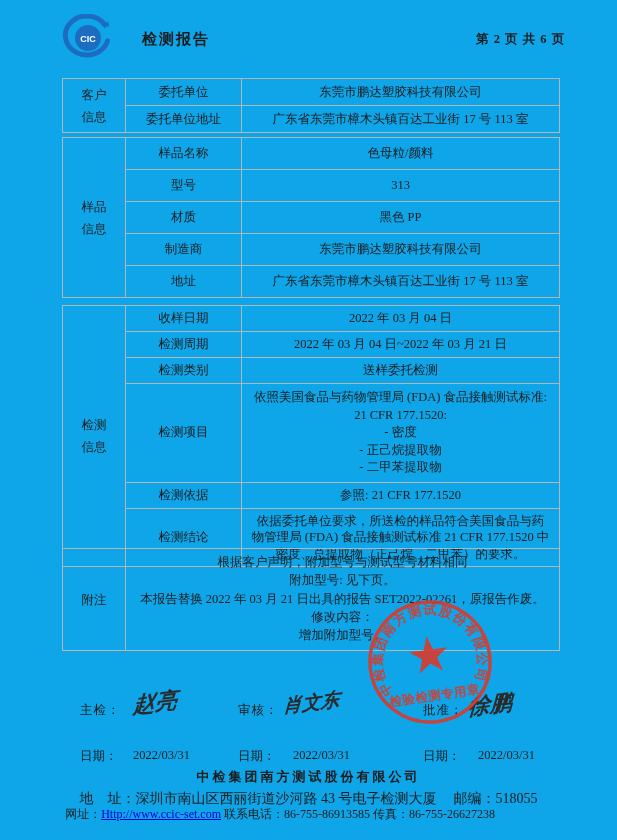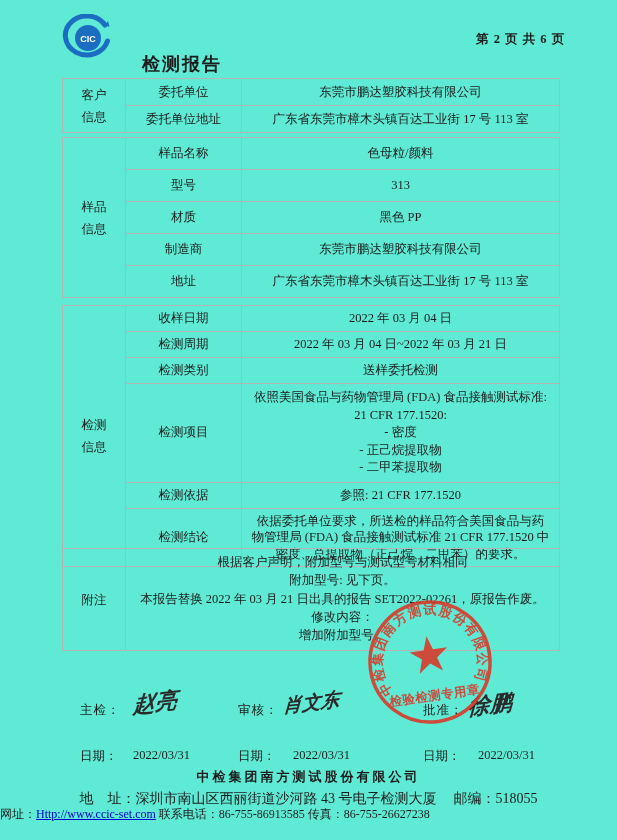--- a/index.html
+++ b/index.html
@@ -1,21 +1,21 @@
 <!DOCTYPE html>
 <html><head>
 <meta charset="utf-8">
 <style>
   html,body{margin:0;padding:0;background:#ffffff;}
   body{width:617px;height:840px;font-family:"Liberation Serif","DejaVu Serif",serif;color:#1c1c1c;}
-  .page{position:relative;width:617px;height:840px;overflow:hidden;background:#5eead4;}
+  .page{position:relative;width:617px;height:840px;overflow:hidden;background:#0ea5e9;}
 
   
   .hdr-logo{position:absolute;left:60px;top:14px;}
-  .hdr-title{position:absolute;left:142px;top:30px;font-weight:bold;font-size:18px;letter-spacing:2px;margin-top:22px;}
+  .hdr-title{position:absolute;left:142px;top:30px;font-weight:bold;font-size:15px;letter-spacing:2px;}
   .hdr-no{position:absolute;left:236px;top:31px;font-weight:bold;font-size:12.5px;}
   .hdr-page{position:absolute;left:476px;top:31px;font-weight:bold;font-size:12.5px;letter-spacing:1px;}
 
   
   table.tbl{border-collapse:collapse;table-layout:fixed;width:498px;position:absolute;left:62px;}
   table.tbl td{border:1px solid #b5b5b5;padding:2px 9px;font-size:12.5px;vertical-align:middle;overflow:hidden;text-align:center;}
   td.sec{width:44px;text-align:center;padding:2px 2px;line-height:22px;}
   td.lbl{width:97px;}
   .tbl-customer{top:78px;} .tbl-customer tr{height:27px;}
   .tbl-sample{top:137px;}  .tbl-sample tr{height:32px;}
@@ -29,21 +29,21 @@
   .sig-label{position:absolute;font-size:12.5px;letter-spacing:1px;text-align:right;}
   .sig-name{position:absolute;font-size:22px;font-weight:bold;color:#2a2a2a;transform:rotate(-7deg) skewX(-10deg);font-style:italic;white-space:nowrap;}
   .sig-date{position:absolute;font-size:12.5px;}
 
   
   .seal{position:absolute;left:364px;top:596px;width:132px;height:132px;opacity:.9;transform:rotate(-8deg);}
 
   
   .ft-company{position:absolute;left:0;top:768px;width:617px;text-align:center;font-weight:bold;font-size:13px;letter-spacing:3px;}
   .ft-line1{position:absolute;left:0;top:790px;width:617px;text-align:center;font-size:14px;}
-  .ft-line2{position:absolute;left:0;top:806px;width:495px;text-align:left;font-size:12px;}
+  .ft-line2{position:absolute;left:0;top:806px;width:495px;text-align:right;font-size:12px;}
   .ft-link{color:#0000cc;text-decoration:underline;cursor:pointer;}
 </style>
 </head>
 <body>
 
 <div class="page">
 
   <div class="hdr-logo">
     <svg width="56" height="48" viewBox="0 0 56 48">
       <path d="M 45,11 A 21.5,19.5 0 1 0 47.5,27" fill="none" stroke="#1c6dc2" stroke-width="5" stroke-linecap="round"></path>

